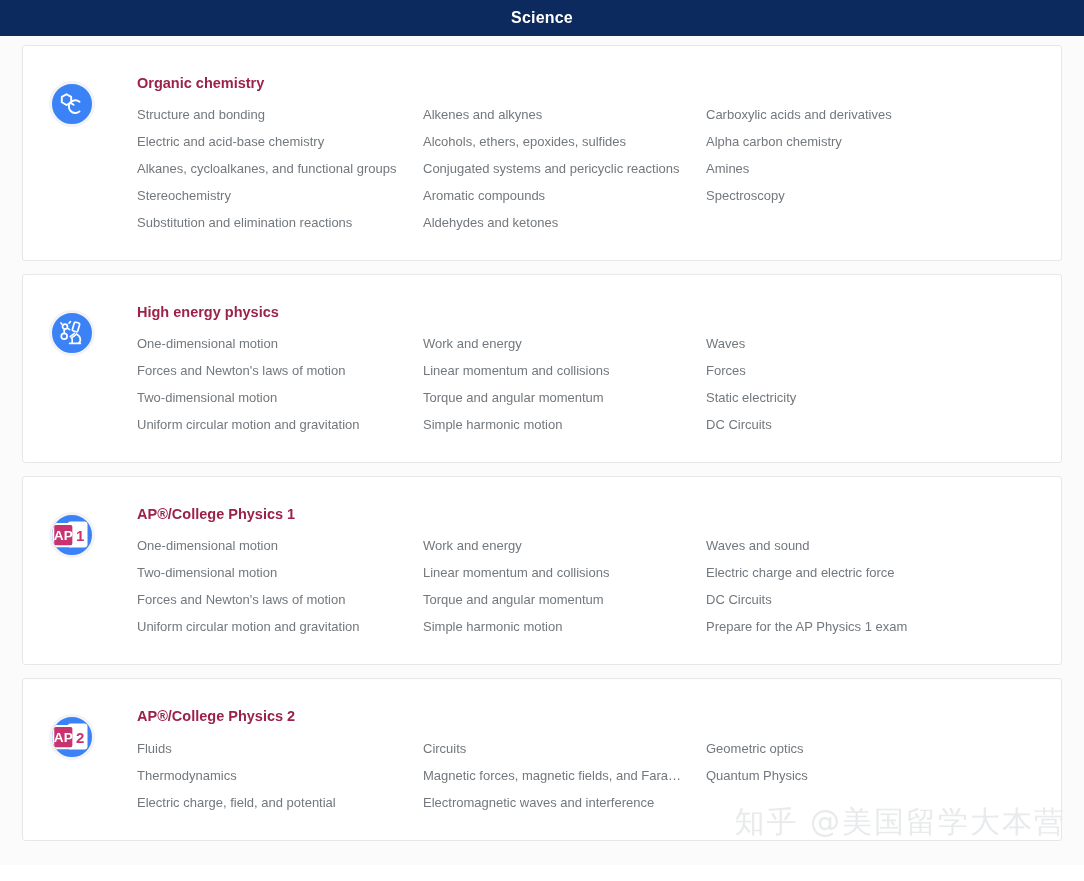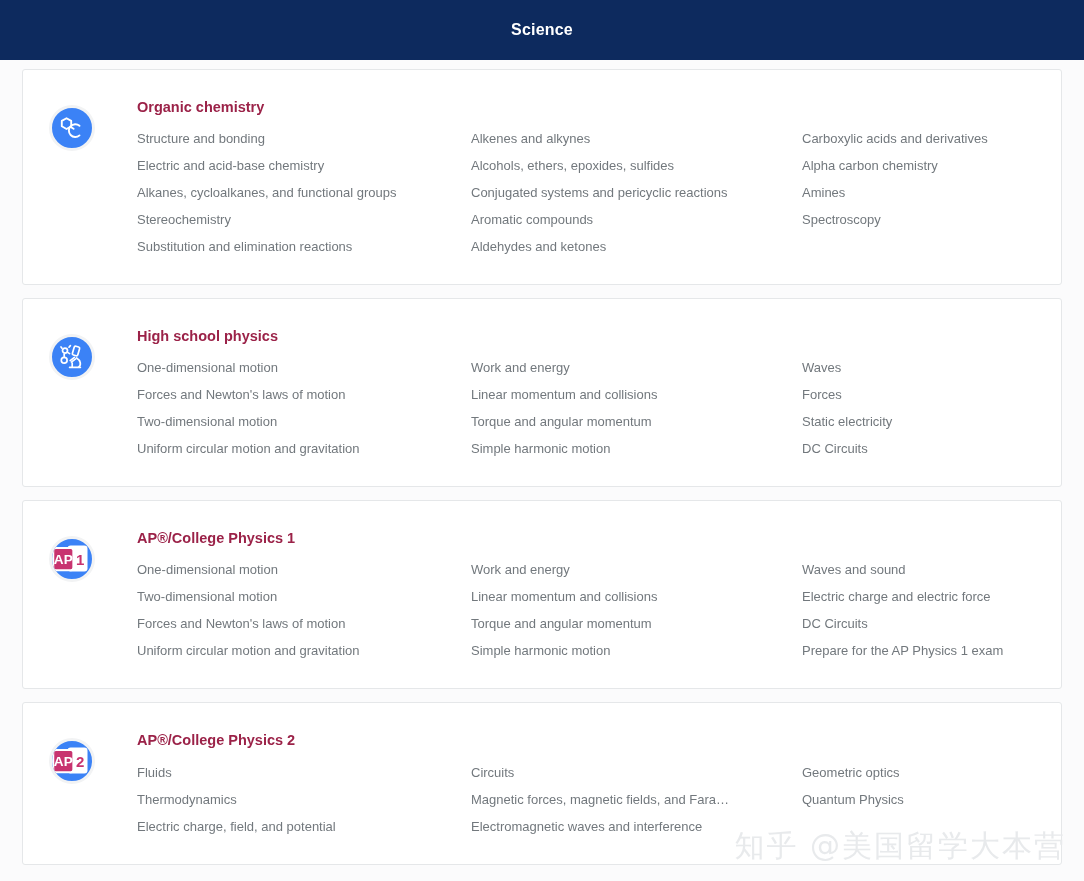--- a/index.html
+++ b/index.html
@@ -12,21 +12,21 @@
     height: 881px;
     background: #ffffff;
     font-family: "Liberation Sans", "DejaVu Sans", sans-serif;
     overflow: hidden;
     position: relative;
   }
 
   
   .header-bar {
     width: 100%;
-    height: 60px;
+    height: 36px;
     background: #0d2a5e;
     display: flex;
     align-items: center;
     justify-content: center;
   }
   .header-title {
     color: #ffffff;
     font-size: 16px;
     font-weight: bold;
     letter-spacing: 0.2px;
@@ -91,21 +91,20 @@
     margin: 0 0 9px 0;
     line-height: 1.25;
     cursor: pointer;
   }
 
   .topic-grid {
     display: grid;
     grid-template-columns: 286px 283px 1fr;
     column-gap: 0;
     row-gap: 0;
-    gap: 48px;
   }
   .topic-col { display: flex; flex-direction: column; }
 
   .topic-link {
     color: #72787d;
     font-size: 13px;
     line-height: 27px;
     text-decoration: none;
     white-space: nowrap;
     overflow: hidden;
@@ -186,21 +185,21 @@
       <path d="M16.2 22.0 L16.2 26.2"></path>
       <circle cx="9.0" cy="9.6" r="2.5"></circle>
       <circle cx="8.2" cy="19.2" r="2.9"></circle>
       <path d="M13.0 6.2 L14.4 4.6 M12.0 11.6 L13.6 12.6 M5.0 6.0 L6.0 7.2"></path>
       <path d="M8.2 16.3 L8.2 13.2"></path>
     </g>
   </svg>
 </div>
         </div>
         <div class="card-body">
-          <div class="card-title">High school physics</div>
+          <div class="card-title">High energy physics</div>
           <div class="topic-grid">
             <div class="topic-col">
               <a class="topic-link">One-dimensional motion</a>
               <a class="topic-link">Forces and Newton's laws of motion</a>
               <a class="topic-link">Two-dimensional motion</a>
               <a class="topic-link">Uniform circular motion and gravitation</a>
             </div>
             <div class="topic-col">
               <a class="topic-link">Work and energy</a>
               <a class="topic-link">Linear momentum and collisions</a>

